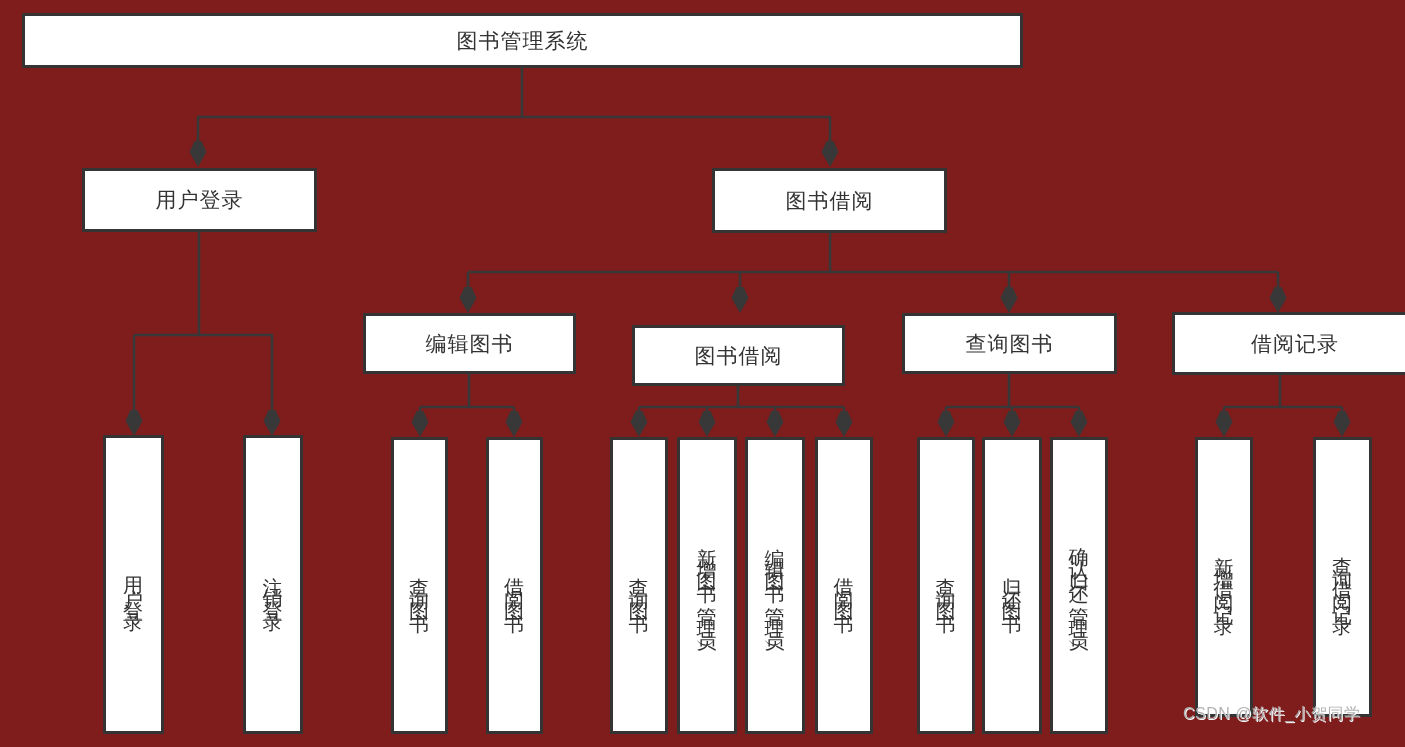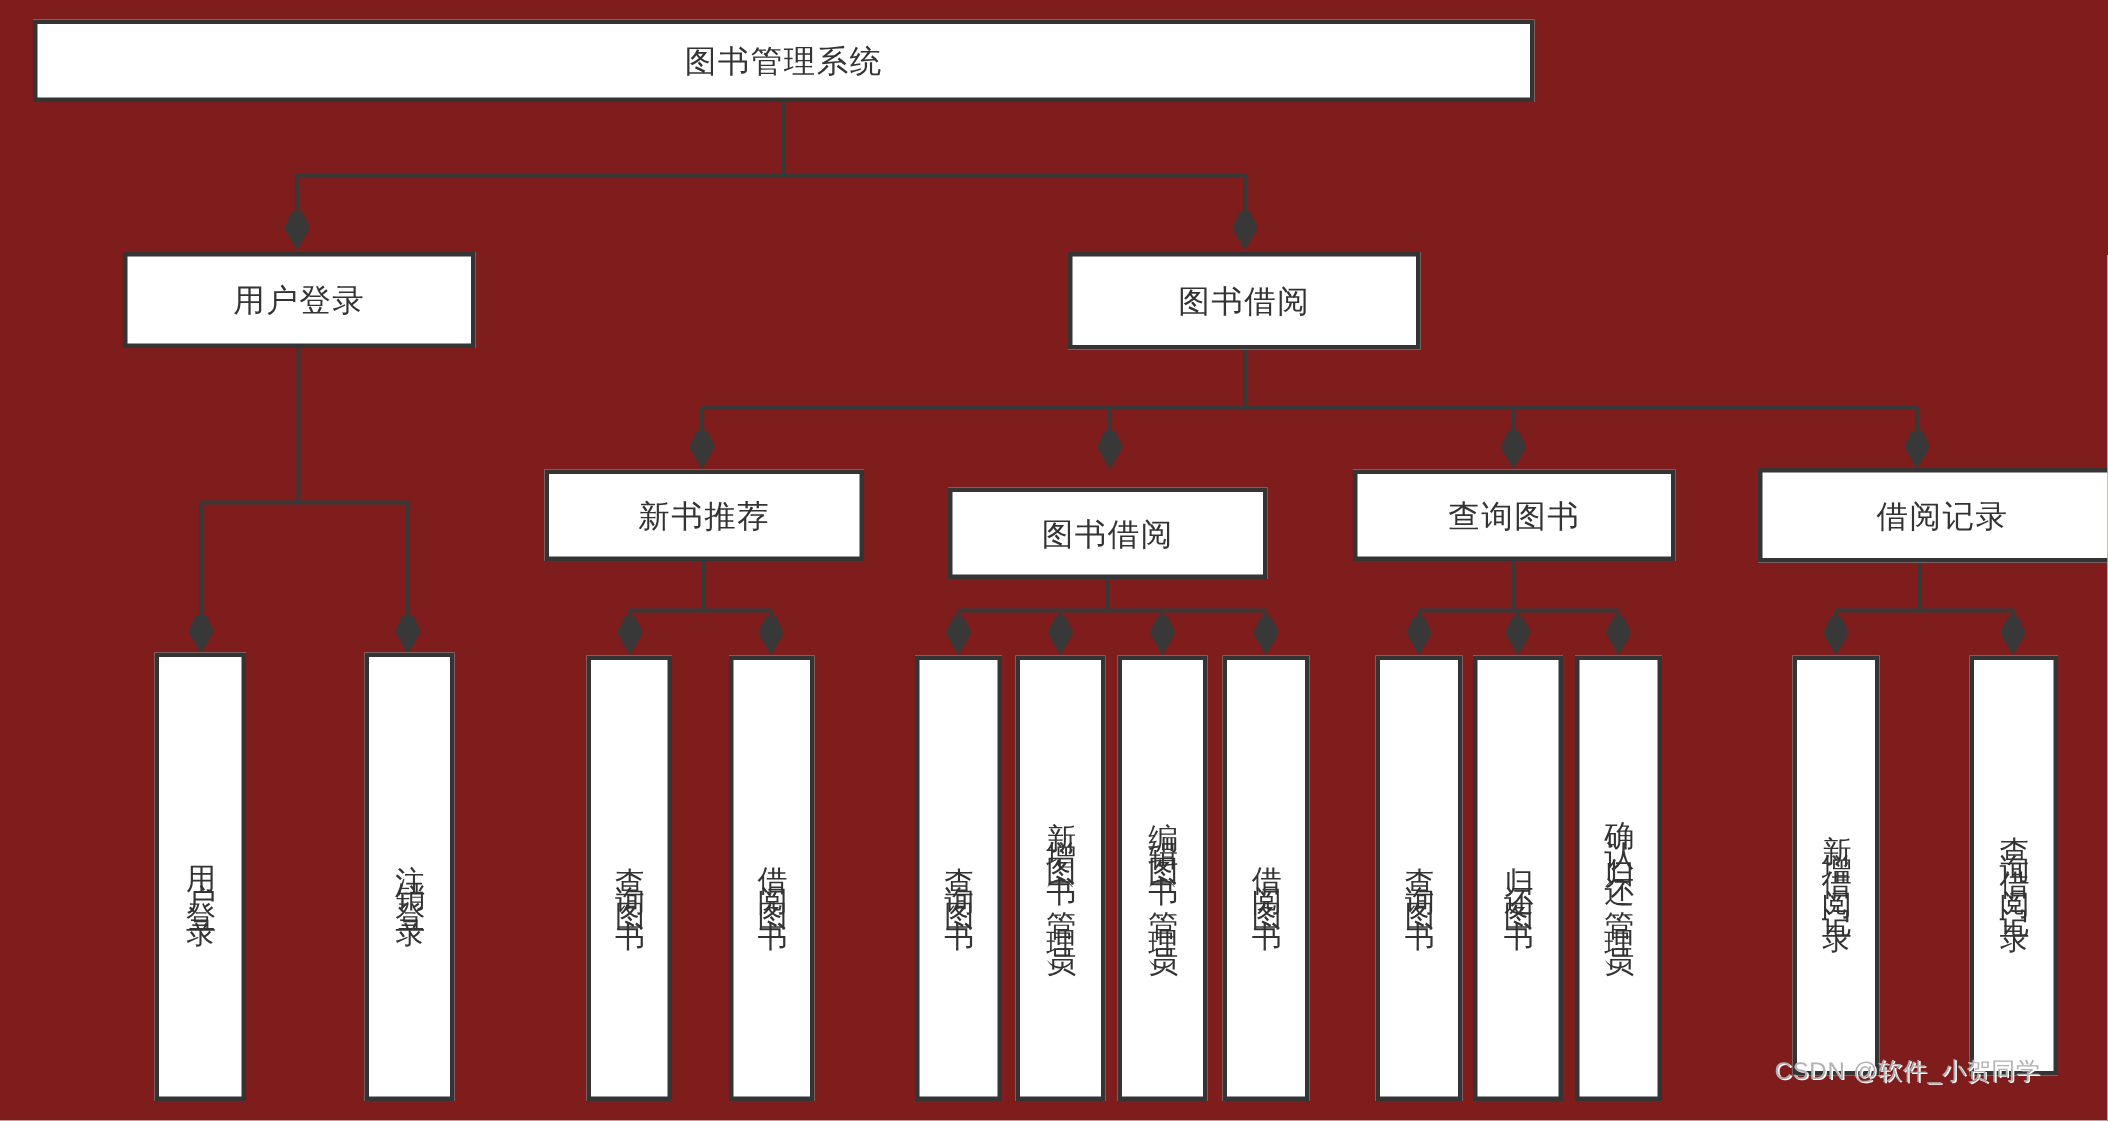--- a/index.html
+++ b/index.html
@@ -106,21 +106,21 @@
   </div>
 
   <div class="box hbox" style="left:82px;top:168px;width:235px;height:64px;">
     <span>用户登录</span>
   </div>
   <div class="box hbox" style="left:712px;top:168px;width:235px;height:65px;">
     <span>图书借阅</span>
   </div>
 
   <div class="box hbox" style="left:363px;top:313px;width:213px;height:61px;">
-    <span>新书推荐</span>
+    <span>编辑图书</span>
   </div>
   <div class="box hbox" style="left:632px;top:313px;width:213px;height:61px;margin-top:12px;">
     <span>图书借阅</span>
   </div>
   <div class="box hbox" style="left:902px;top:313px;width:215px;height:61px;">
     <span>查询图书</span>
   </div>
   <div class="box hbox" style="left:1172px;top:312px;width:246px;height:63px;">
     <span>借阅记录</span>
   </div>

